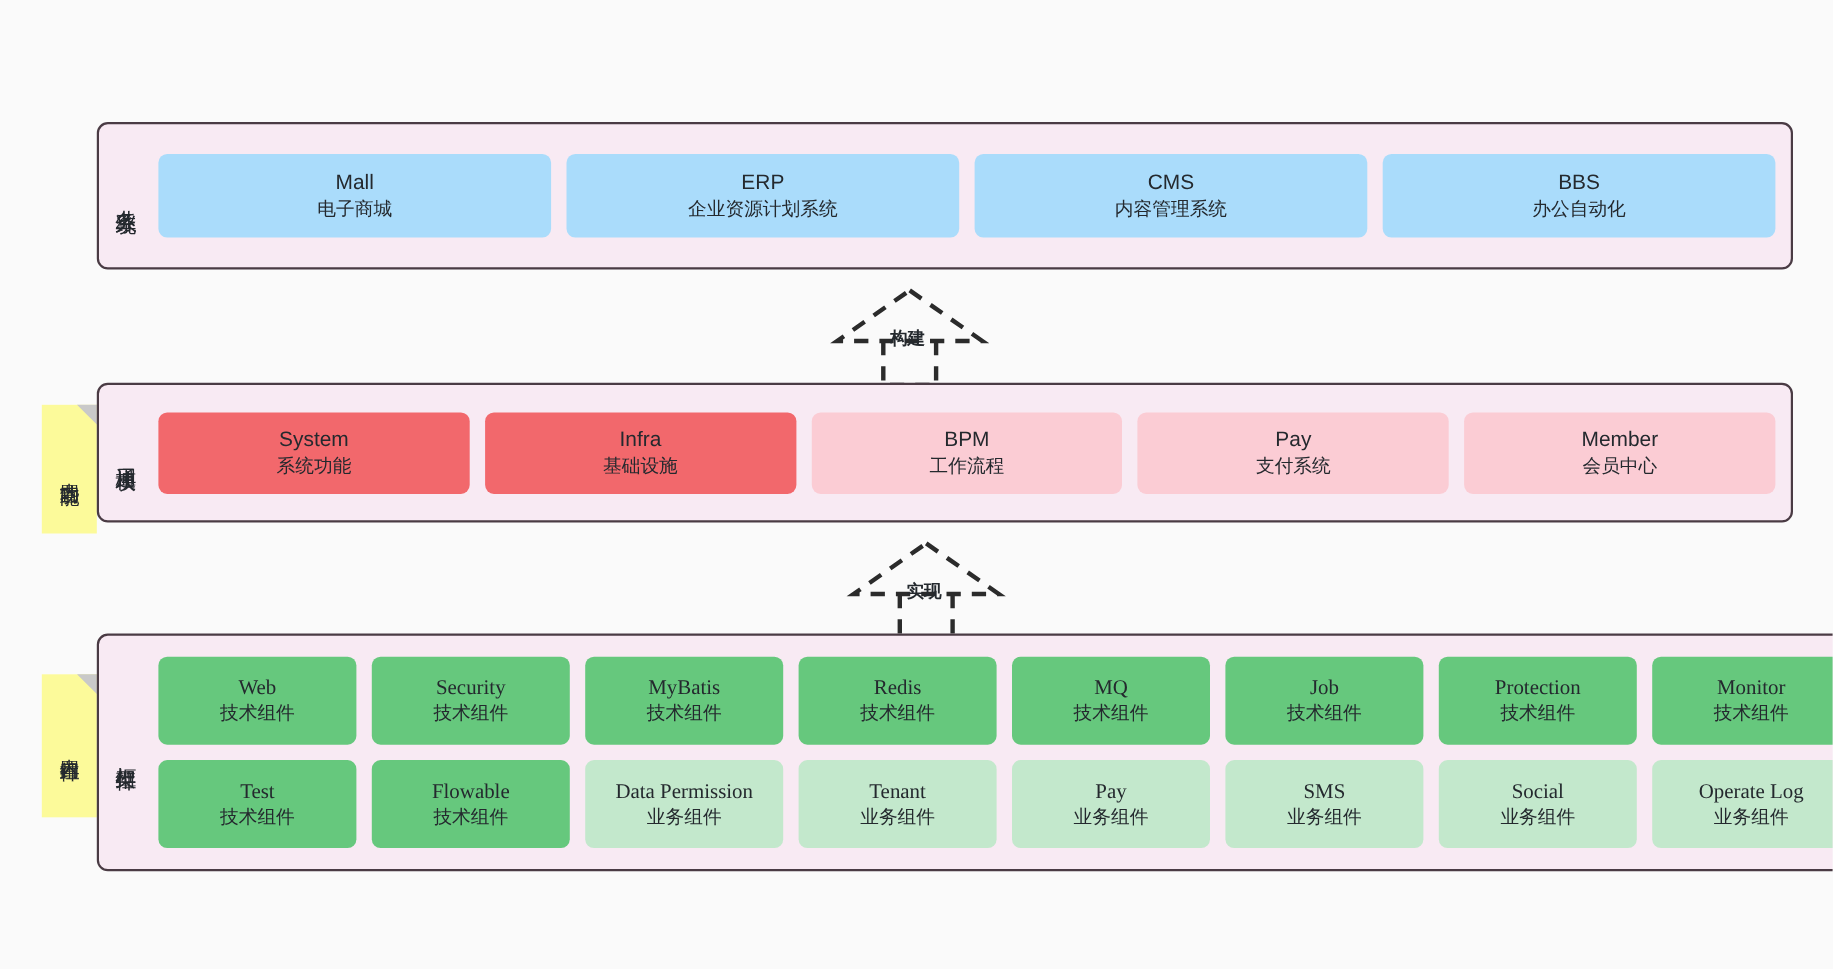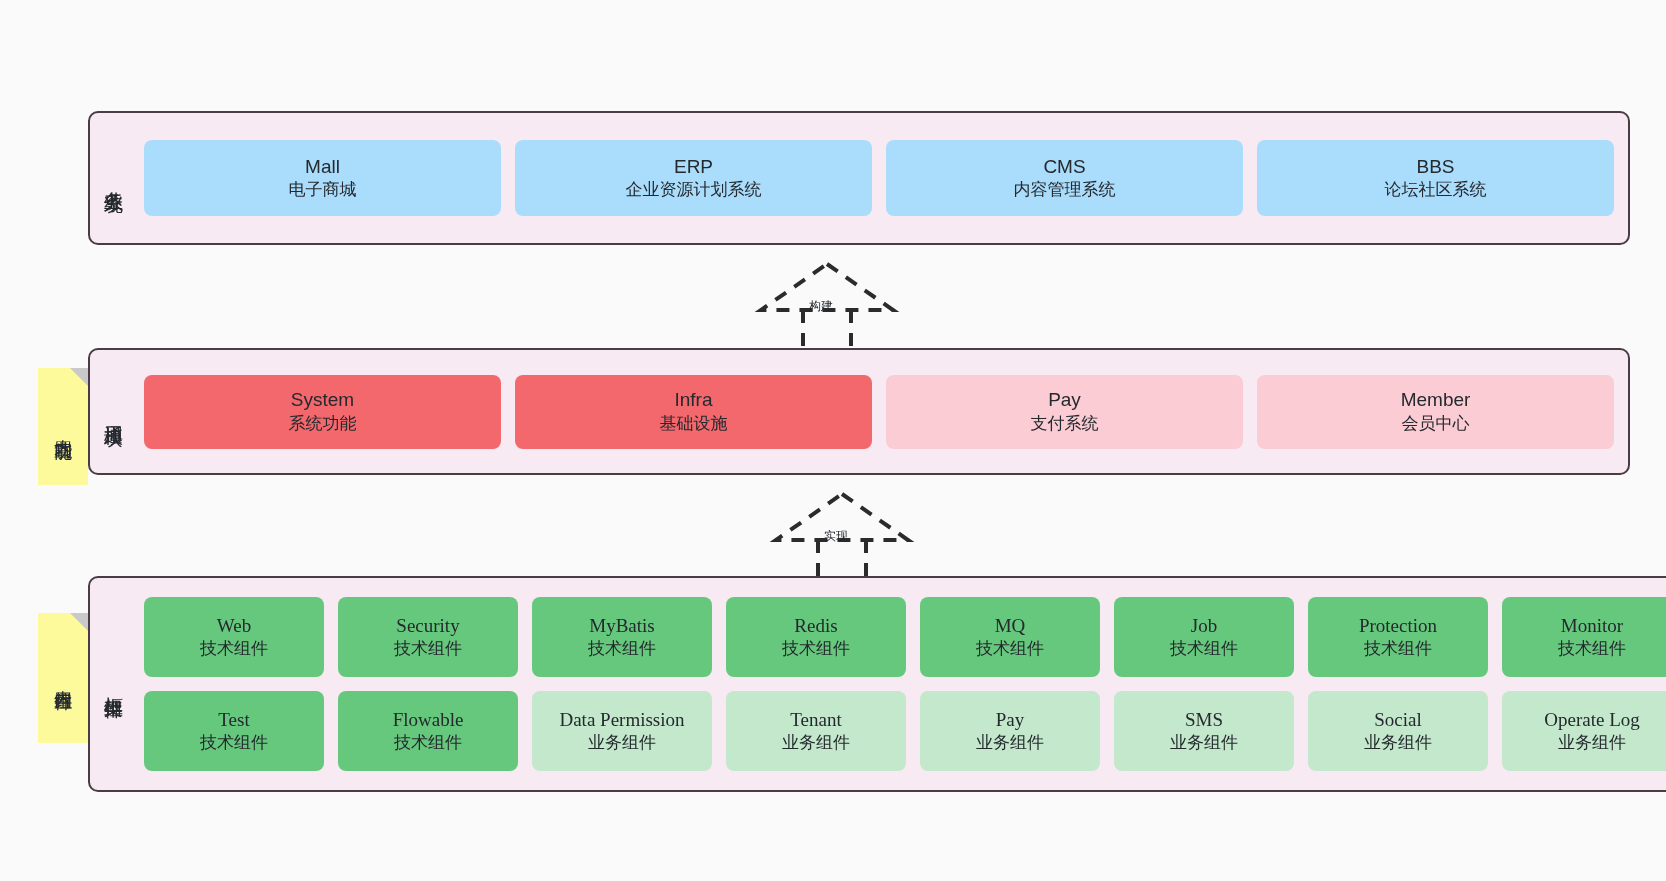--- a/index.html
+++ b/index.html
@@ -107,24 +107,25 @@
     border-top: 18px solid #c9c9c9;
   }
   #note-builtin-func { left: 38px; top: 368px; width: 50px; height: 117px; }
   #note-builtin-comp { left: 38px; top: 613px; width: 50px; height: 130px; }
 
   
   .arrow { position: absolute; }
   .arrow svg { display: block; }
   .arrow-label {
     position: absolute;
-    font-size: 12px;
+    font-size: 16px;
     color: #24292e;
     background: transparent;
     white-space: nowrap;
+    font-weight: bold;
   }
 </style>
 </head>
 <body>
 
 <div id="stage">
 
   <div class="layer" id="layer-business">
     <div class="layer-title">业务系统</div>
     <div class="layer-body">
@@ -136,21 +137,21 @@
         <div class="card c-blue">
           <span class="en">ERP</span>
           <span class="cn">企业资源计划系统</span>
         </div>
         <div class="card c-blue">
           <span class="en">CMS</span>
           <span class="cn">内容管理系统</span>
         </div>
         <div class="card c-blue">
           <span class="en">BBS</span>
-          <span class="cn">论坛社区系统</span>
+          <span class="cn">办公自动化</span>
         </div>
       </div>
     </div>
   </div>
 
   <div class="arrow" style="left:745px; top:258px;">
     <svg width="170" height="100" viewBox="0 0 170 100">
 
       <path d="M 82 6 L 148 52 L 16 52 Z" fill="none" stroke="#2b2b2b" stroke-width="4" stroke-dasharray="13 10" stroke-linecap="butt"></path>
 
@@ -167,20 +168,24 @@
     <div class="layer-title">通用模块</div>
     <div class="layer-body">
       <div class="row">
         <div class="card c-red">
           <span class="en">System</span>
           <span class="cn">系统功能</span>
         </div>
         <div class="card c-red">
           <span class="en">Infra</span>
           <span class="cn">基础设施</span>
+        </div>
+        <div class="card c-pink">
+          <span class="en">BPM</span>
+          <span class="cn">工作流程</span>
         </div>
         <div class="card c-pink">
           <span class="en">Pay</span>
           <span class="cn">支付系统</span>
         </div>
         <div class="card c-pink">
           <span class="en">Member</span>
           <span class="cn">会员中心</span>
         </div>
       </div>

